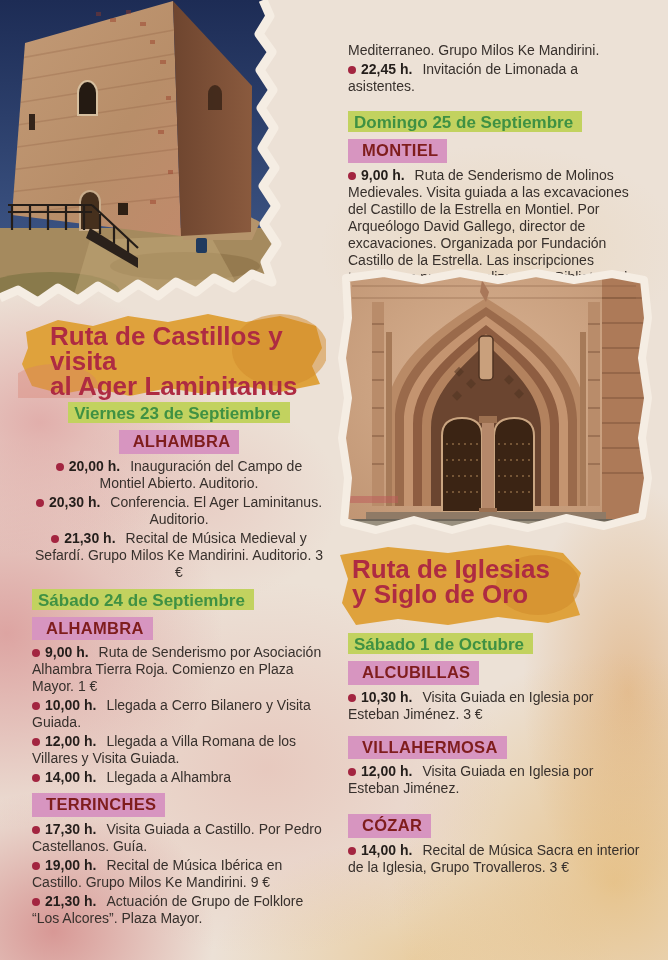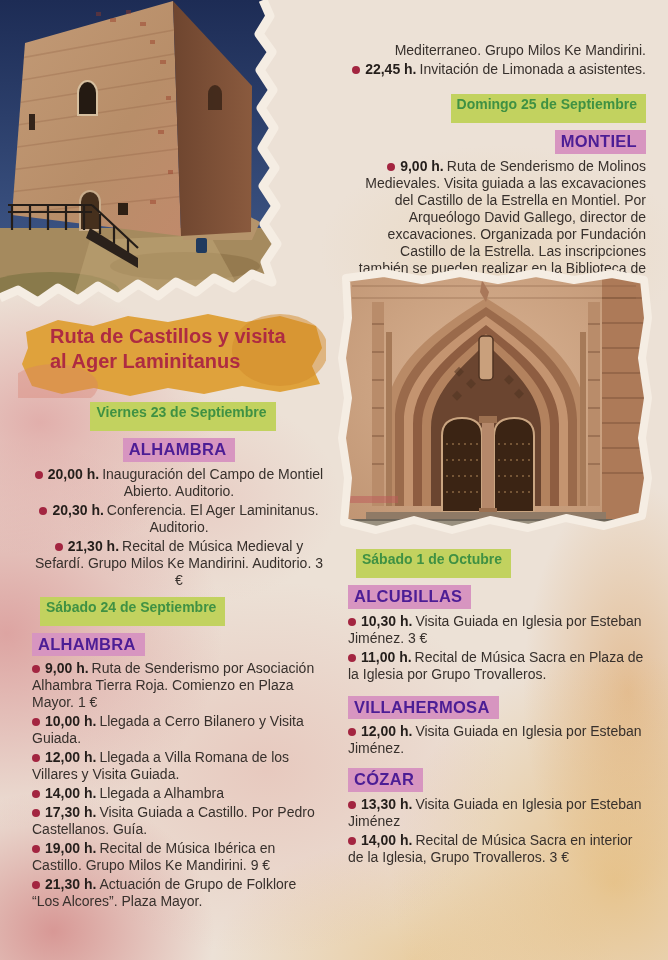--- a/index.html
+++ b/index.html
@@ -15,30 +15,30 @@
       radial-gradient(ellipse 200px 150px at 30% 52%, rgba(226,176,170,0.40), rgba(226,176,170,0) 70%),
       radial-gradient(ellipse 320px 330px at 92% 92%, rgba(226,172,82,0.55), rgba(226,172,82,0) 70%),
       radial-gradient(ellipse 150px 300px at 94% 72%, rgba(215,142,62,0.42), rgba(215,142,62,0) 70%),
       radial-gradient(ellipse 280px 170px at 62% 100%, rgba(230,187,112,0.50), rgba(230,187,112,0) 72%),
       radial-gradient(ellipse 260px 150px at 75% 26%, rgba(227,198,152,0.32), rgba(227,198,152,0) 70%);
   }
   .photo{position:absolute;}
   .photo svg{display:block;}
   .col{position:absolute;color:#37302c;font-size:14px;line-height:17px;}
   .badge{display:inline-block;font-weight:bold;line-height:1;}
-  .date-badge{background:#c2d25f;color:#3f9143;font-size:14px;padding:3px 9px 12px 6px;margin:0 0 2px 8px;}
-  .place-badge{background:#d795c0;color:#4c1d95;font-size:16.5px;letter-spacing:.3px;padding:3px 9px 4px 6px;margin:5px 0 2px 0;}
+  .date-badge{background:#c2d25f;color:#3f9143;font-size:17px;padding:3px 9px 1px 6px;margin:0 0 2px 0;}
+  .place-badge{background:#d795c0;color:#7f1d1d;font-size:16.5px;letter-spacing:.3px;padding:3px 9px 4px 14px;margin:5px 0 2px 0;}
   .sect{margin-top:8px;}
   .event{margin:2px 0 2px 0;}
-  .event b{color:#241e1b;margin-right:3px;}
+  .event b{color:#241e1b;margin-right:10px;}
   .bullet{display:inline-block;width:8px;height:8px;border-radius:50%;background:#a32540;margin-right:5px;}
   .cont-line{margin:0 0 2px 0;}
   .blob-wrap{position:relative;}
   .blob-wrap svg{position:absolute;left:0;top:0;}
-  .blob-title{position:relative;color:#ae2b42;font-weight:bold;font-size:20px;line-height:25px;}
+  .blob-title{position:relative;color:#ae2b42;font-weight:bold;font-size:26px;line-height:25px;}
   .left-body{margin-left:14px;width:294px;margin-top:4px;}
   .rb-body{margin-left:10px;width:298px;margin-top:6px;}
 </style>
 </head>
 <body>
 
 <div class="poster">
 
   <div class="photo" style="left:0;top:0;width:296px;height:308px;">
     <svg width="296" height="308" viewBox="0 0 296 308">
@@ -122,21 +122,21 @@
         </g>
         <polygon points="90,228 138,258 138,268 86,238" fill="#2a211b"></polygon>
 
         <rect x="196" y="238" width="11" height="15" rx="2" fill="#1f3a5e"></rect>
       </g>
 
       <path d="M263 0 L270 16 L259 34 L272 52 L260 70 L273 90 L261 108 L274 128 L262 148 L275 168 L263 186 L276 206 L264 224 L277 244 L265 262 L272 282 L252 274 L234 288 L214 278 L196 292 L176 282 L158 296 L138 284 L118 298 L98 286 L78 300 L58 288 L38 302 L18 290 L0 298" fill="none" stroke="#f5ede3" stroke-width="9" stroke-linejoin="round"></path>
     </svg>
   </div>
 
-  <div class="col" style="left:348px;top:42px;width:298px;text-align:right;">
+  <div class="col" style="left:348px;top:42px;width:298px;">
     <p class="cont-line">Mediterraneo. Grupo Milos Ke Mandirini.</p>
     <p class="event"><span class="bullet"></span><b>22,45 h.</b><span>Invitación de Limonada a asistentes.</span></p>
     <div style="margin-top:16px;"><span class="badge date-badge">Domingo 25 de Septiembre</span></div>
     <div><span class="badge place-badge">MONTIEL</span></div>
     <p class="event"><span class="bullet"></span><b>9,00 h.</b><span>Ruta de Senderismo de Molinos Medievales. Visita guiada a las excavaciones del Castillo de la Estrella en Montiel. Por Arqueólogo David Gallego, director de excavaciones. Organizada por Fundación Castillo de la Estrella. Las inscripciones también se pueden realizar en la Biblioteca de Montiel. 3€.</span></p>
   </div>
 
   <div class="photo" style="left:336px;top:268px;width:318px;height:274px;">
     <svg width="318" height="274" viewBox="0 0 318 274">
       <defs>
@@ -253,40 +253,49 @@
       </div>
 
       <div class="sect">
         <div><span class="badge date-badge">Sábado 24 de Septiembre</span></div>
         <div><span class="badge place-badge">ALHAMBRA</span></div>
         <p class="event"><span class="bullet"></span><b>9,00 h.</b><span>Ruta de Senderismo por Asociación Alhambra Tierra Roja. Comienzo en Plaza Mayor. 1 €</span></p>
         <p class="event"><span class="bullet"></span><b>10,00 h.</b><span>Llegada a Cerro Bilanero y Visita Guiada.</span></p>
         <p class="event"><span class="bullet"></span><b>12,00 h.</b><span>Llegada a Villa Romana de los Villares y Visita Guiada.</span></p>
         <p class="event"><span class="bullet"></span><b>14,00 h.</b><span>Llegada a Alhambra</span></p>
 
+        <div><span class="badge place-badge">TERRINCHES</span></div>
         <p class="event"><span class="bullet"></span><b>17,30 h.</b><span>Visita Guiada a Castillo. Por Pedro Castellanos. Guía.</span></p>
         <p class="event"><span class="bullet"></span><b>19,00 h.</b><span>Recital de Música Ibérica en Castillo. Grupo Milos Ke Mandirini. 9 €</span></p>
 
         <p class="event"><span class="bullet"></span><b>21,30 h.</b><span>Actuación de Grupo de Folklore “Los Alcores”. Plaza Mayor.</span></p>
 
       </div>
 
     </div>
   </div>
 
   <div class="col" style="left:338px;top:543px;width:306px;">
+    <div class="blob-wrap" style="width:250px;height:84px;">
+      <svg width="250" height="84" viewBox="0 0 250 84">
+        <polygon fill="#dfa23c" points="2,12 50,4 110,10 170,2 225,10 243,30 235,52 242,72 210,80 160,74 110,82 60,76 18,82 4,60 10,36"></polygon>
+        <ellipse cx="200" cy="42" rx="42" ry="30" fill="#d08a2a" opacity="0.55"></ellipse>
+      </svg>
+      <div class="blob-title" style="padding:14px 0 0 14px;">
+        <div>Ruta de Iglesias</div>
+        <div>y Siglo de Oro</div>
+      </div>
+    </div>
     <div class="rb-body">
       <div><span class="badge date-badge">Sábado 1 de Octubre</span></div>
 
       <div><span class="badge place-badge">ALCUBILLAS</span></div>
       <p class="event"><span class="bullet"></span><b>10,30 h.</b><span>Visita Guiada en Iglesia por Esteban Jiménez. 3 €</span></p>
-      <p class="event"><span class="bullet"></span><b>11,00 h.</b><span>Recital de Música Sacra en Plaza de la Iglesia por Grupo Trovalleros.</span></p>
 
       <div style="margin-top:8px;"><span class="badge place-badge">VILLAHERMOSA</span></div>
       <p class="event"><span class="bullet"></span><b>12,00 h.</b><span>Visita Guiada en Iglesia por Esteban Jiménez.</span></p>
 
-      <div style="margin-top:6px;"><span class="badge place-badge">CÓZAR</span></div>
-      <p class="event"><span class="bullet"></span><b>13,30 h.</b><span>Visita Guiada en Iglesia por Esteban Jiménez</span></p>
+      <div style="margin-top:12px;"><span class="badge place-badge">CÓZAR</span></div>
       <p class="event"><span class="bullet"></span><b>14,00 h.</b><span>Recital de Música Sacra en interior de la Iglesia, Grupo Trovalleros. 3 €</span></p>
     </div>
   </div>
 
 </div>
 
 </body></html>

